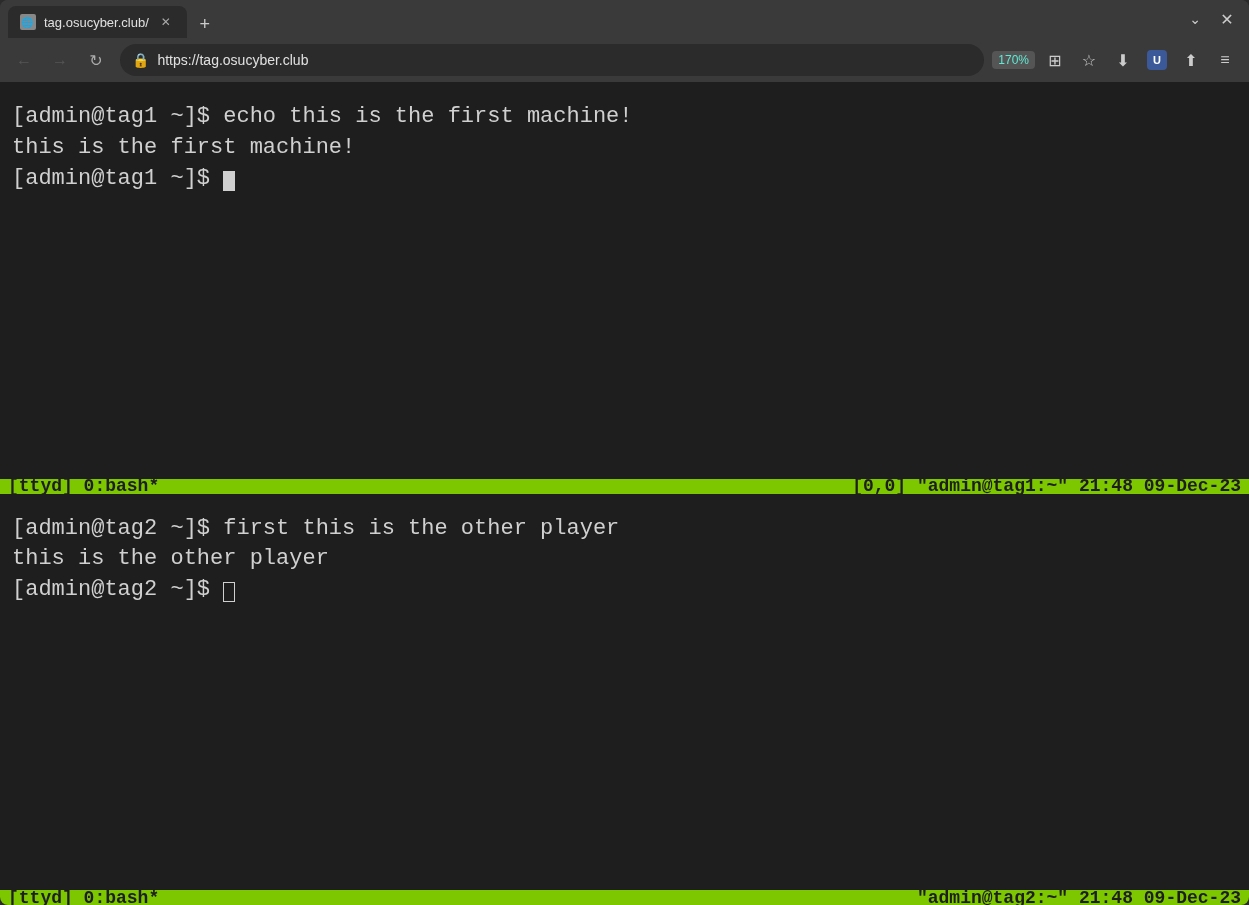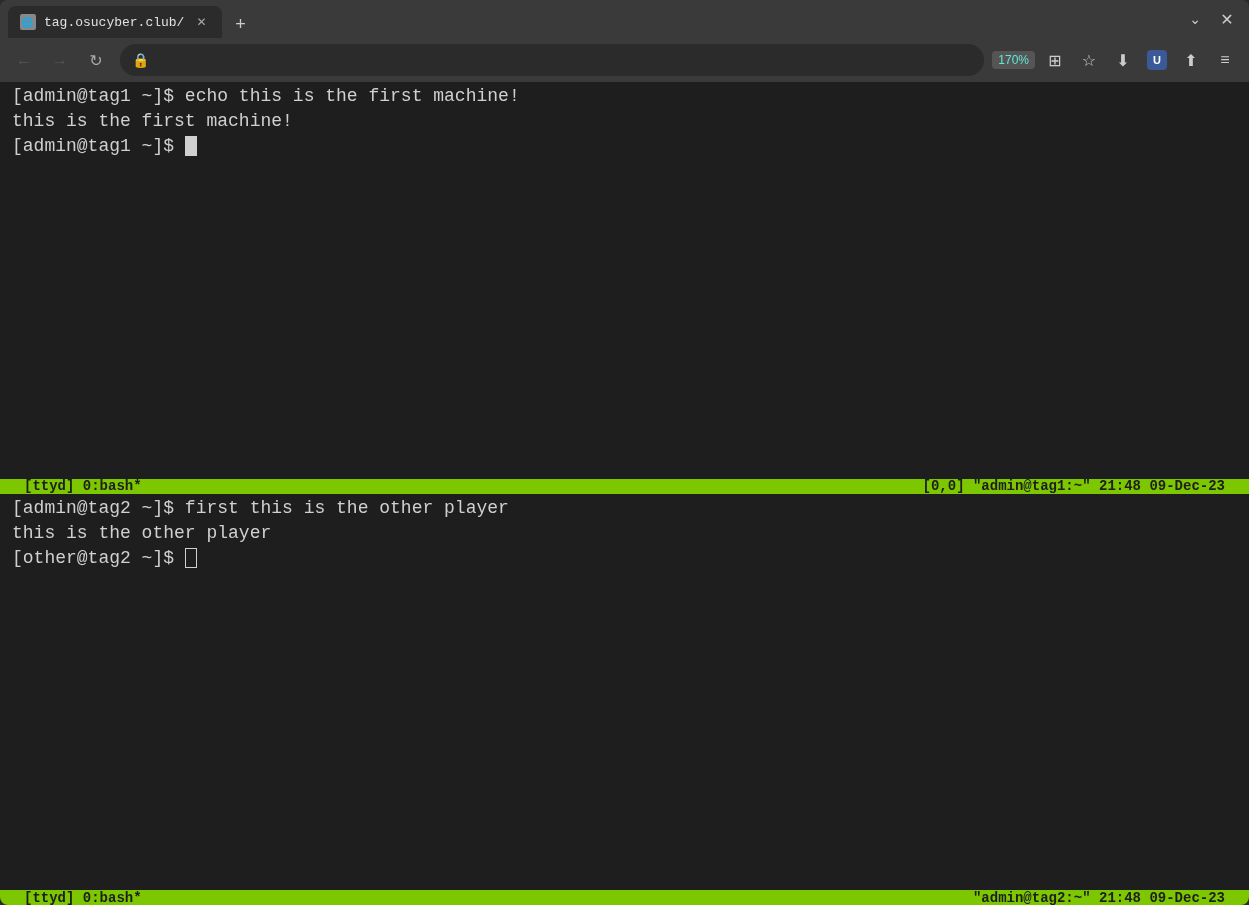--- a/index.html
+++ b/index.html
@@ -53,21 +53,20 @@
       max-width: 240px;
       color: #e0e0e0;
       font-size: 13px;
     }
 
     .tab-title {
       flex: 1;
       overflow: hidden;
       text-overflow: ellipsis;
       white-space: nowrap;
-      font-family: Liberation Mono, monospace;
     }
 
     .tab-close {
       width: 18px;
       height: 18px;
       border-radius: 50%;
       display: flex;
       align-items: center;
       justify-content: center;
       color: #aaa;
@@ -233,23 +232,23 @@
     .terminal-pane {
       flex: 1;
       background: #1e1e1e;
       display: flex;
       flex-direction: column;
       overflow: hidden;
     }
 
     .terminal-body {
       flex: 1;
-      padding: 2px 12px;
+      padding: 20px 12px;
       font-family: 'Courier New', Courier, monospace;
-      font-size: 18px;
+      font-size: 22px;
       color: #d0d0d0;
       white-space: pre;
       line-height: 1.4;
       background: #1e1e1e;
     }
 
     .terminal-cursor {
       display: inline-block;
       width: 12px;
       height: 20px;
@@ -263,23 +262,23 @@
       height: 20px;
       border: 1px solid #d0d0d0;
       vertical-align: text-bottom;
     }
 
     .status-bar {
       background: #7dc700;
       height: 15px;
       display: flex;
       align-items: center;
-      padding: 0 24px;
+      padding: 0 8px;
       font-family: 'Courier New', Courier, monospace;
-      font-size: 14px;
+      font-size: 18px;
       color: #1e1e1e;
       font-weight: bold;
     }
 
     .status-left {
       flex: 1;
     }
 
     .status-right {
       text-align: right;
@@ -311,20 +310,21 @@
     </div>
     <div class="nav-btn disabled">
       <span>→</span>
     </div>
     <div class="nav-btn">
       <span>↻</span>
     </div>
 
     <div class="address-bar">
       <span class="security-icon">🔒</span>
+      <span class="address-text">https://tag.osucyber.club</span>
     </div>
 
     <div class="zoom-badge">170%</div>
 
     <div class="toolbar-icons">
       <div class="toolbar-icon-btn">
         <span>⊞</span>
       </div>
       <div class="toolbar-icon-btn">
         <span>☆</span>
@@ -355,21 +355,21 @@
 
       <div class="status-bar">
         <span class="status-left">[ttyd] 0:bash*</span>
         <span class="status-right">[0,0] "admin@tag1:~" 21:48 09-Dec-23</span>
       </div>
     </div>
 
     <div class="terminal-pane">
       <div class="terminal-body"><span>[admin@tag2 ~]$ first this is the other player</span>
 <span>this is the other player</span>
-<span>[other@tag2 ~]$ </span><span class="terminal-cursor-outline"></span></div>
+<span>[admin@tag2 ~]$ </span><span class="terminal-cursor-outline"></span></div>
 
       <div class="status-bar">
         <span class="status-left">[ttyd] 0:bash*</span>
         <span class="status-right">"admin@tag2:~" 21:48 09-Dec-23</span>
       </div>
     </div>
 
   </div>
 </div>
 

